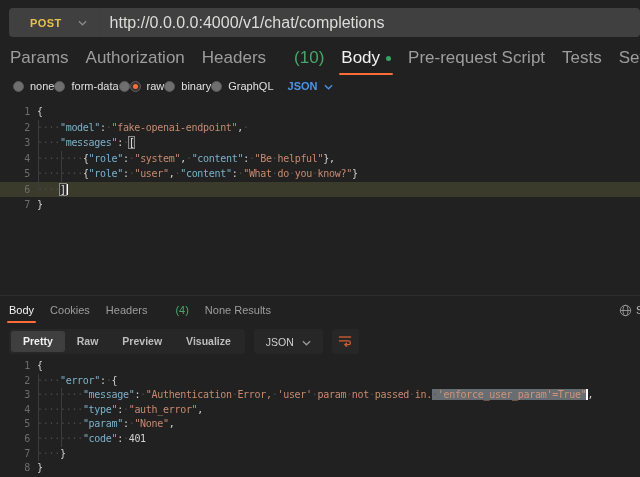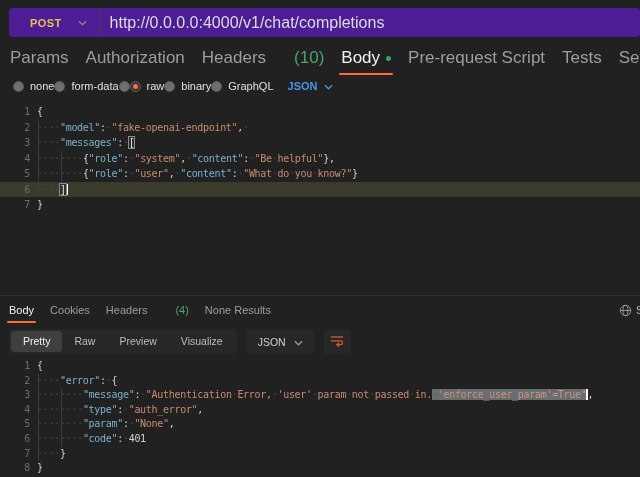--- a/index.html
+++ b/index.html
@@ -4,21 +4,21 @@
 <style>
   * { margin:0; padding:0; box-sizing:border-box; }
   html,body { background:#1d1d1d; }
   .app {
     position:relative; width:640px; height:477px; overflow:hidden;
     background:#212121; font-family:"Liberation Sans", sans-serif;
     color:#dedede; -webkit-font-smoothing:antialiased;
   }
   
   .url-row{ position:absolute; top:8px; left:9px; width:631px; height:29px;
-    background:#4c1d95; border-radius:4px; display:flex; align-items:center; }
+    background:#404040; border-radius:4px; display:flex; align-items:center; }
   .method{ padding:0 0 0 21px; color:#e7c24a; font-weight:700; font-size:11px; letter-spacing:.4px; cursor:pointer; }
   .method-chev{ margin-left:16px; display:flex; align-items:center; }
   .url-divider{ width:1px; height:29px; background:#3d3d3d; margin-left:13px; }
   .url-text{ margin-left:9px; font-size:16px; color:#dcdcda; white-space:nowrap; }
   
   .req-tabs{ position:absolute; top:45px; left:0; right:0; height:26px;
     display:flex; align-items:center; padding-left:10px; gap:17px; font-size:17px; }
   .tab{ color:#9d9d9d; cursor:pointer; position:relative; display:flex; align-items:center; white-space:nowrap; }
   .tab .cnt{ color:#47a76a; margin-left:4px;padding-left:24px; }
   .tab.active{ color:#f2f2f2; }
@@ -57,21 +57,21 @@
   .caret{ display:inline-block; width:2px; height:11px; background:#ffffff;
     vertical-align:text-bottom; margin:0 -1px 0 0; }
   .guide{ position:absolute; width:1px; background:#3c3c3c; }
   
   .resp-tabs{ position:absolute; top:295px; left:0; right:0; height:29px; border-top:1px solid #2e2e2e;
     display:flex; align-items:center; padding-left:9px; gap:16px; font-size:11px; }
   .resp-right{ position:absolute; right:0; top:0; height:100%; display:flex; align-items:center; }
   .globe-btn{ display:flex; align-items:center; margin-right:4px; cursor:pointer; }
   .status-clip{ width:4px; overflow:hidden; font-size:11px; color:#bdbdbd; white-space:nowrap; }
   .resp-toolbar{ position:absolute; top:329px; left:9px; height:25px; display:flex; gap:9px; }
-  .segmented{ display:flex; background:#272727; border-radius:4px; padding:2px; }
+  .segmented{ display:flex; background:#272727; border-radius:4px; padding:2px;font-weight:bold; }
   .seg{ padding:4px 12px; font-size:10.5px; color:#bdbdbd; border-radius:3px; cursor:pointer; }
   .seg.active{ background:#3f3f3f; color:#f2f2f2; }
   .dd-btn{ display:flex; align-items:center; gap:8px; background:#272727; border-radius:4px;
     padding:0 12px; font-size:10.5px; color:#d0d0d0; cursor:pointer; }
   .wrap-btn{ background:#272727; border-radius:4px; width:27px; display:flex;
     align-items:center; justify-content:center; cursor:pointer; }
 </style>
 </head>
 <body>
 

